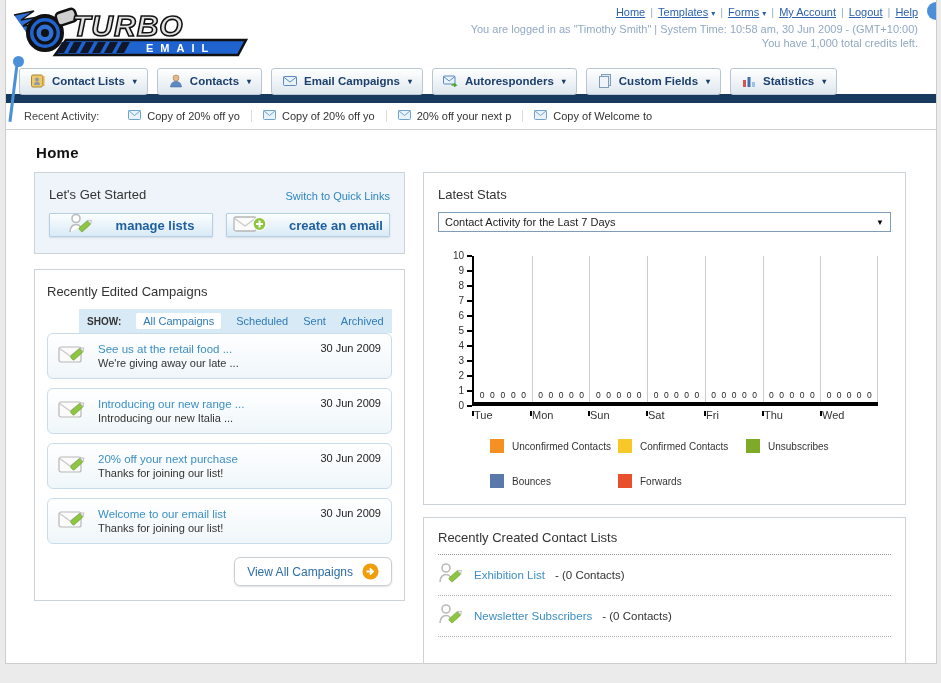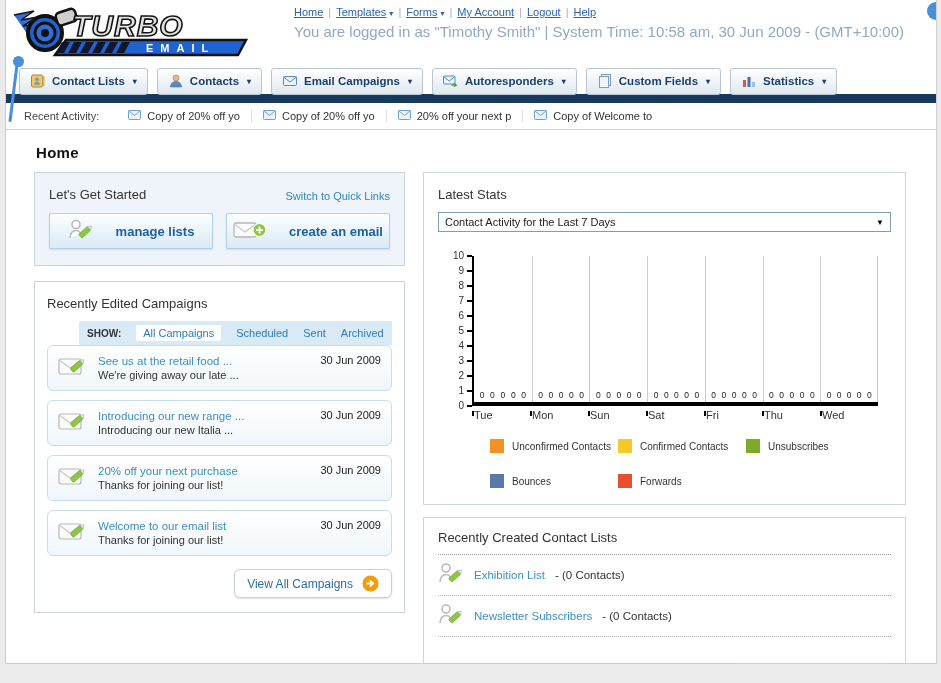--- a/index.html
+++ b/index.html
@@ -8,26 +8,26 @@
     margin: 0; overflow: hidden; background: #ebebeb; position: relative;
     font-family: "Liberation Sans", sans-serif; color: #333;
   }
   .frame {
     position: absolute; left: 5px; top: 0; width: 932px; height: 664px;
     background: #fff; border: 1px solid #cdcdcd; border-top: none; overflow: hidden;
   }
   
   .header { position: relative; height: 64px; }
   .logo { position: absolute; left: 6px; top: 3px; }
-  .header-right { position: absolute; right: 32px; top: 6px; }
+  .header-right { position: absolute; right: 18px; top: 6px; text-align: right; }
   .nav { font-size: 11px; }
   .nav a { color: #2b62ad; text-decoration: underline; cursor: pointer; }
   .nav .sep { color: #9ab0c8; margin: 0 5px; }
   .nav .chev { color: #2b62ad; font-size: 8px; margin-left: 3px; text-decoration: none; display: inline-block; }
-  .login-line, .credits-line { font-size: 15px; color: #92a9c3; margin-top: 5px; }
+  .login-line, .credits-line { font-size: 11px; color: #92a9c3; margin-top: 5px; }
   .credits-line { margin-top: 2px; }
   .help-dot { position: absolute; right: -9px; top: 2px; width: 18px; height: 18px;
     border-radius: 50%; background: #4a90d9; }
   .deco-dot { position: absolute; left: 7px; top: 56px; width: 11px; height: 11px;
     border-radius: 50%; background: #4a90d9; z-index: 5; }
   .deco-line { position: absolute; left: 6px; top: 64px; width: 3px; height: 58px;
     background: #4a90d9; transform: rotate(7deg); z-index: 5; }
   
   .tabbar { display: flex; align-items: flex-end; padding-left: 13px; height: 30px; background: #fff; }
   .tab {
@@ -52,21 +52,21 @@
   .columns { display: flex; gap: 18px; align-items: flex-start; }
   .left-col { width: 371px; flex: none; }
   .right-col { flex: 1; display: flex; flex-direction: column; gap: 12px; }
   .panel { border: 1px solid #ccd3d9; background: #fff; padding: 12px 14px; position: relative; }
   .panel-title { font-size: 13px; color: #333; }
   
   .get-started { background: #eef4f9; margin-bottom: 15px; padding: 14px 14px 16px; }
   .gs-head { display: flex; justify-content: space-between; align-items: flex-end; }
   .gs-link { font-size: 11px; color: #2f86c1; cursor: pointer; }
   .gs-buttons { display: flex; gap: 13px; margin-top: 11px; }
-  .gs-button { flex: 1; height: 36px; border: 1px solid #b5cfe4; border-radius: 1px;
+  .gs-button { flex: 1; height: 24px; border: 1px solid #b5cfe4; border-radius: 1px;
     background: linear-gradient(#fcfeff, #d9eaf6); display: flex; align-items: center; justify-content: center;
     gap: 22px; font-size: 13px; font-weight: bold; color: #1e5f9e; cursor: pointer;
     box-shadow: 0 1px 2px rgba(0,0,0,.1); }
   
   .campaigns { padding: 12px 12px 14px; }
   .filterbar { background: #d9eaf7; display: flex; align-items: center; gap: 15px;
     padding: 4px 8px; margin-top: 9px; margin-left: 32px; }
   .show-label { font-size: 10px; font-weight: bold; color: #333; }
   .filter-link { font-size: 11px; color: #2d7ab8; cursor: pointer; }
   .filter-link.active { background: #ffffff; padding: 2px 7px; border-radius: 2px; }
@@ -139,20 +139,21 @@
             <polygon points="86,39 94,39 88,50 80,50"></polygon>
           <polygon points="98,39 106,39 100,50 92,50"></polygon>
             <polygon points="110,39 118,39 112,50 104,50"></polygon>
         </g>
         <text x="134" y="49" font-family="Liberation Sans, sans-serif" font-size="11" font-weight="bold" fill="#fff" letter-spacing="7">EMAIL</text>
       </svg>
     </div>
     <div class="header-right">
       <div class="nav" id="nav"><a class="nav-link"><span>Home</span></a><span class="sep">|</span><a class="nav-link"><span>Templates</span><span class="chev">▾</span></a><span class="sep">|</span><a class="nav-link"><span>Forms</span><span class="chev">▾</span></a><span class="sep">|</span><a class="nav-link"><span>My Account</span></a><span class="sep">|</span><a class="nav-link"><span>Logout</span></a><span class="sep">|</span><a class="nav-link"><span>Help</span></a></div>
       <div class="login-line">You are logged in as "Timothy Smith" | System Time: 10:58 am, 30 Jun 2009 - (GMT+10:00)</div>
+      <div class="credits-line">You have 1,000 total credits left.</div>
     </div>
     <div class="help-dot"></div>
   </div>
   <div class="deco-dot"></div>
   <div class="deco-line"></div>
 
   <div class="tabbar" id="tabbar">
       <div class="tab">
         <span class="ticon">
           <svg width="16" height="16" viewBox="0 0 16 16">

